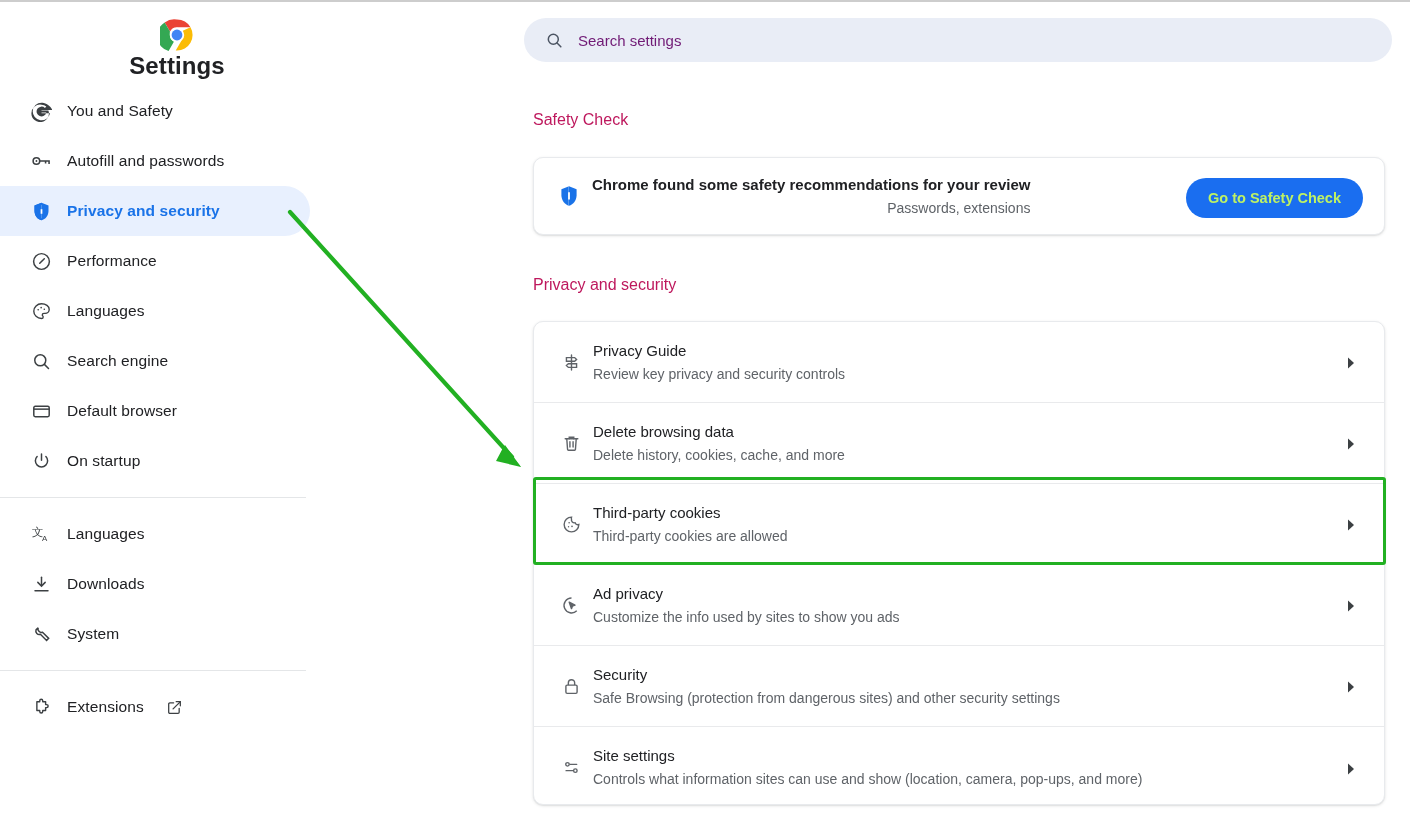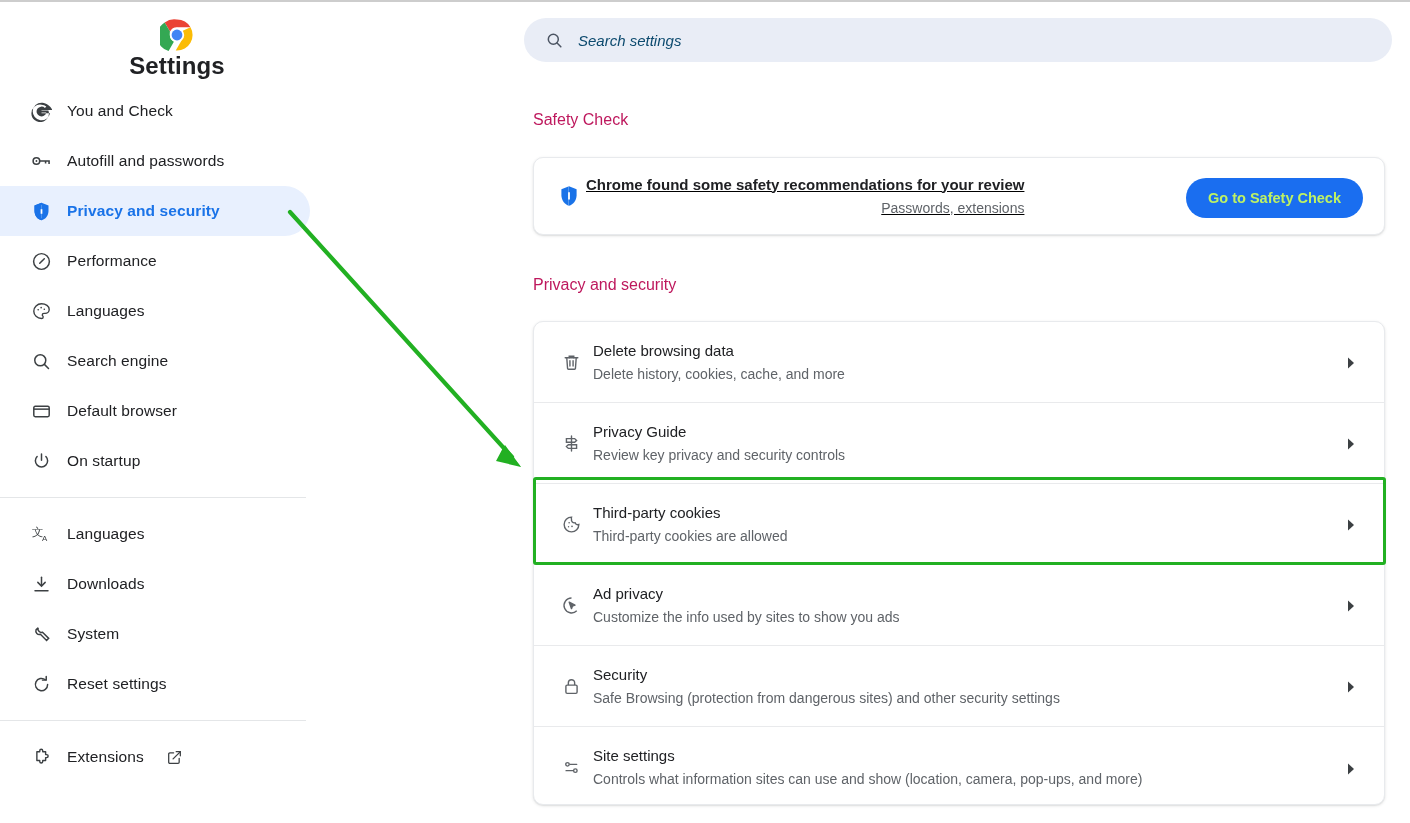--- a/index.html
+++ b/index.html
@@ -27,34 +27,34 @@
   .nav-item.selected .lbl { color:#1a73e8; font-weight:700; }
   .nav-item .ext-ico { margin-left:22px; width:18px; height:18px; display:flex; align-items:center; }
   .nav-sep { width:306px; height:1px; background:#e4e6e8; margin:11px 0 11px 0; }
 
   
   .main { position:absolute; left:330px; top:2px; width:1080px; height:821px; background:#fff; }
 
   .searchbar { position:absolute; left:194px; top:16px; width:868px; height:44px;
                background:#e9edf6; border-radius:22px; display:flex; align-items:center; cursor:text; }
   .searchbar .s-ico { margin-left:20px; width:20px; height:20px; display:flex; align-items:center; justify-content:center; }
-  .search-text { margin-left:14px; font-size:15px; color:#0c4a6e;font-style:italic; }
+  .search-text { margin-left:14px; font-size:15px; color:#701a75; }
 
   .sec-head { position:absolute; left:203px; font-size:16px; color:#be185d; font-weight:400; }
   #safety-head { top:109px; }
   #privacy-head { top:274px; }
 
   .card { position:absolute; left:203px; width:852px; background:#fff;
           border:1px solid #e8eaed; border-radius:10px;
           box-shadow:0 1px 3px rgba(60,64,67,.15), 0 1px 1px rgba(60,64,67,.06); }
 
   #safety-card { top:155px; height:78px; }
   .safety-inner { position:relative; width:100%; height:100%; display:flex; align-items:center; }
   .safety-ico { margin-left:22px; width:26px; height:26px; display:flex; align-items:center; justify-content:center; flex:none; }
-  .safety-texts { margin-left:4px;text-decoration:underline; }
+  .safety-texts { margin-left:10px; }
   .safety-title { font-size:15px; font-weight:700; color:#202124; line-height:22px; }
   .safety-sub { font-size:14px; color:#5f6368; line-height:22px; margin-top:1px;text-align:right; }
   .safety-btn { position:absolute; right:21px; top:20px; height:40px; padding:0 22px;
                 background:#1a6ef0; color:#bef264; border:none; border-radius:20px;
                 font-family:"Liberation Sans", sans-serif; font-size:14.5px; font-weight:700; cursor:pointer;
                 display:flex; align-items:center; }
 
   #privacy-card { top:319px; height:484px; overflow:visible; }
   .prow { position:relative; height:81px; display:flex; align-items:center; cursor:pointer; border-bottom:1px solid #e9eaec; }
   .prow:last-child { border-bottom:none; }
@@ -94,21 +94,21 @@
     </div>
 
     <div class="nav">
 
       <div class="nav-item">
         <span class="ico">
           <svg width="21" height="21" viewBox="0 0 24 24">
               <path fill="#3c4043" d="M12 2a10 10 0 1 0 9.8 12h-9.8v-3.6h13.3c.13.8.2 1.6.2 2.4C25.5 12.8 25.5 12.8 25.5 12.8 21.9 2 12 2 12 2zm0 2.2a7.8 7.8 0 0 1 5.5 2.2l-1.6 1.6A5.6 5.6 0 1 0 17.5 13h-5.5v-2.2h7.9A10 10 0 1 1 12 4.2z"></path>
             </svg>
         </span>
-        <span class="lbl">You and Check</span>
+        <span class="lbl">You and Safety</span>
       </div>
 
       <div class="nav-item">
         <span class="ico">
           <svg width="22" height="22" viewBox="0 0 24 24" fill="none" stroke="#3c4043" stroke-width="1.7">
             <circle cx="7" cy="12" r="3.6"></circle>
               <path d="M10.6 12h10.2v3.2M17 12v2.6"></path>
             <circle cx="7" cy="12" r="1" fill="#3c4043" stroke="none"></circle>
           </svg>
         </span>
@@ -204,29 +204,20 @@
 
       <div class="nav-item">
         <span class="ico">
           <svg width="21" height="21" viewBox="0 0 24 24" fill="none" stroke="#3c4043" stroke-width="1.7" stroke-linecap="round">
             <path d="M8.2 4.2a4 4 0 0 0 5 5.2l7 7-2.4 2.4-7-7A4 4 0 0 1 5.8 6.6z"></path>
           </svg>
         </span>
         <span class="lbl">System</span>
       </div>
 
-      <div class="nav-item">
-        <span class="ico">
-          <svg width="21" height="21" viewBox="0 0 24 24" fill="none" stroke="#3c4043" stroke-width="1.7" stroke-linecap="round">
-            <path d="M19 12a7 7 0 1 1-2.6-5.4"></path>
-              <path d="M17.4 2.8v4.2h-4.2"></path>
-          </svg>
-        </span>
-        <span class="lbl">Reset settings</span>
-      </div>
 
       <div class="nav-sep"></div>
 
       <div class="nav-item">
         <span class="ico">
           <svg width="21" height="21" viewBox="0 0 24 24" fill="none" stroke="#3c4043" stroke-width="1.6" stroke-linejoin="round">
             <path d="M10 4.2a1.7 1.7 0 0 1 3.4 0v1.2h3.3v3.3h1.2a1.7 1.7 0 0 1 0 3.4h-1.2v3.3h-3.3v1.2a1.7 1.7 0 0 1-3.4 0v-1.2H6.7V5.4H10z"></path>
           </svg>
         </span>
         <span class="lbl">Extensions</span>
@@ -274,48 +265,48 @@
       </div>
     </div>
 
     <div class="sec-head" id="privacy-head">Privacy and security</div>
 
     <div class="card" id="privacy-card">
 
       <div class="prow">
         <span class="p-ico">
           <svg width="21" height="21" viewBox="0 0 24 24" fill="none" stroke="#5f6368" stroke-width="1.6" stroke-linecap="round">
+            <path d="M12 3.4v17.2"></path>
+            <path d="M6.2 6.4h9.4l2.2 2.1-2.2 2.1H6.2z"></path>
+            <path d="M17.8 13.4H8.4l-2.2 2.1 2.2 2.1h9.4z"></path>
+          </svg>
+        </span>
+        <span class="p-texts">
+          <span class="p-title" style="display:block">Privacy Guide</span>
+          <span class="p-sub" style="display:block">Review key privacy and security controls</span>
+        </span>
+        <span class="chev">
+          <svg width="10" height="13" viewBox="0 0 10 13">
+              <path fill="#3c4043" d="M2 1l6 5.5L2 12z"></path>
+            </svg>
+        </span>
+      </div>
+
+      <div class="prow">
+        <span class="p-ico">
+          <svg width="21" height="21" viewBox="0 0 24 24" fill="none" stroke="#5f6368" stroke-width="1.6" stroke-linecap="round">
             <path d="M4.8 6.6h14.4"></path>
               <path d="M9.4 6.6V4.8h5.2v1.8"></path>
             <path d="M6.6 6.6l.9 12.2a1 1 0 0 0 1 .9h7a1 1 0 0 0 1-.9l.9-12.2"></path>
             <path d="M10.2 10v6M13.8 10v6"></path>
           </svg>
         </span>
         <span class="p-texts">
           <span class="p-title" style="display:block">Delete browsing data</span>
           <span class="p-sub" style="display:block">Delete history, cookies, cache, and more</span>
-        </span>
-        <span class="chev">
-          <svg width="10" height="13" viewBox="0 0 10 13">
-              <path fill="#3c4043" d="M2 1l6 5.5L2 12z"></path>
-            </svg>
-        </span>
-      </div>
-
-      <div class="prow">
-        <span class="p-ico">
-          <svg width="21" height="21" viewBox="0 0 24 24" fill="none" stroke="#5f6368" stroke-width="1.6" stroke-linecap="round">
-            <path d="M12 3.4v17.2"></path>
-            <path d="M6.2 6.4h9.4l2.2 2.1-2.2 2.1H6.2z"></path>
-            <path d="M17.8 13.4H8.4l-2.2 2.1 2.2 2.1h9.4z"></path>
-          </svg>
-        </span>
-        <span class="p-texts">
-          <span class="p-title" style="display:block">Privacy Guide</span>
-          <span class="p-sub" style="display:block">Review key privacy and security controls</span>
         </span>
         <span class="chev">
           <svg width="10" height="13" viewBox="0 0 10 13">
               <path fill="#3c4043" d="M2 1l6 5.5L2 12z"></path>
             </svg>
         </span>
       </div>
 
       <div class="prow">
         <span class="p-ico">

